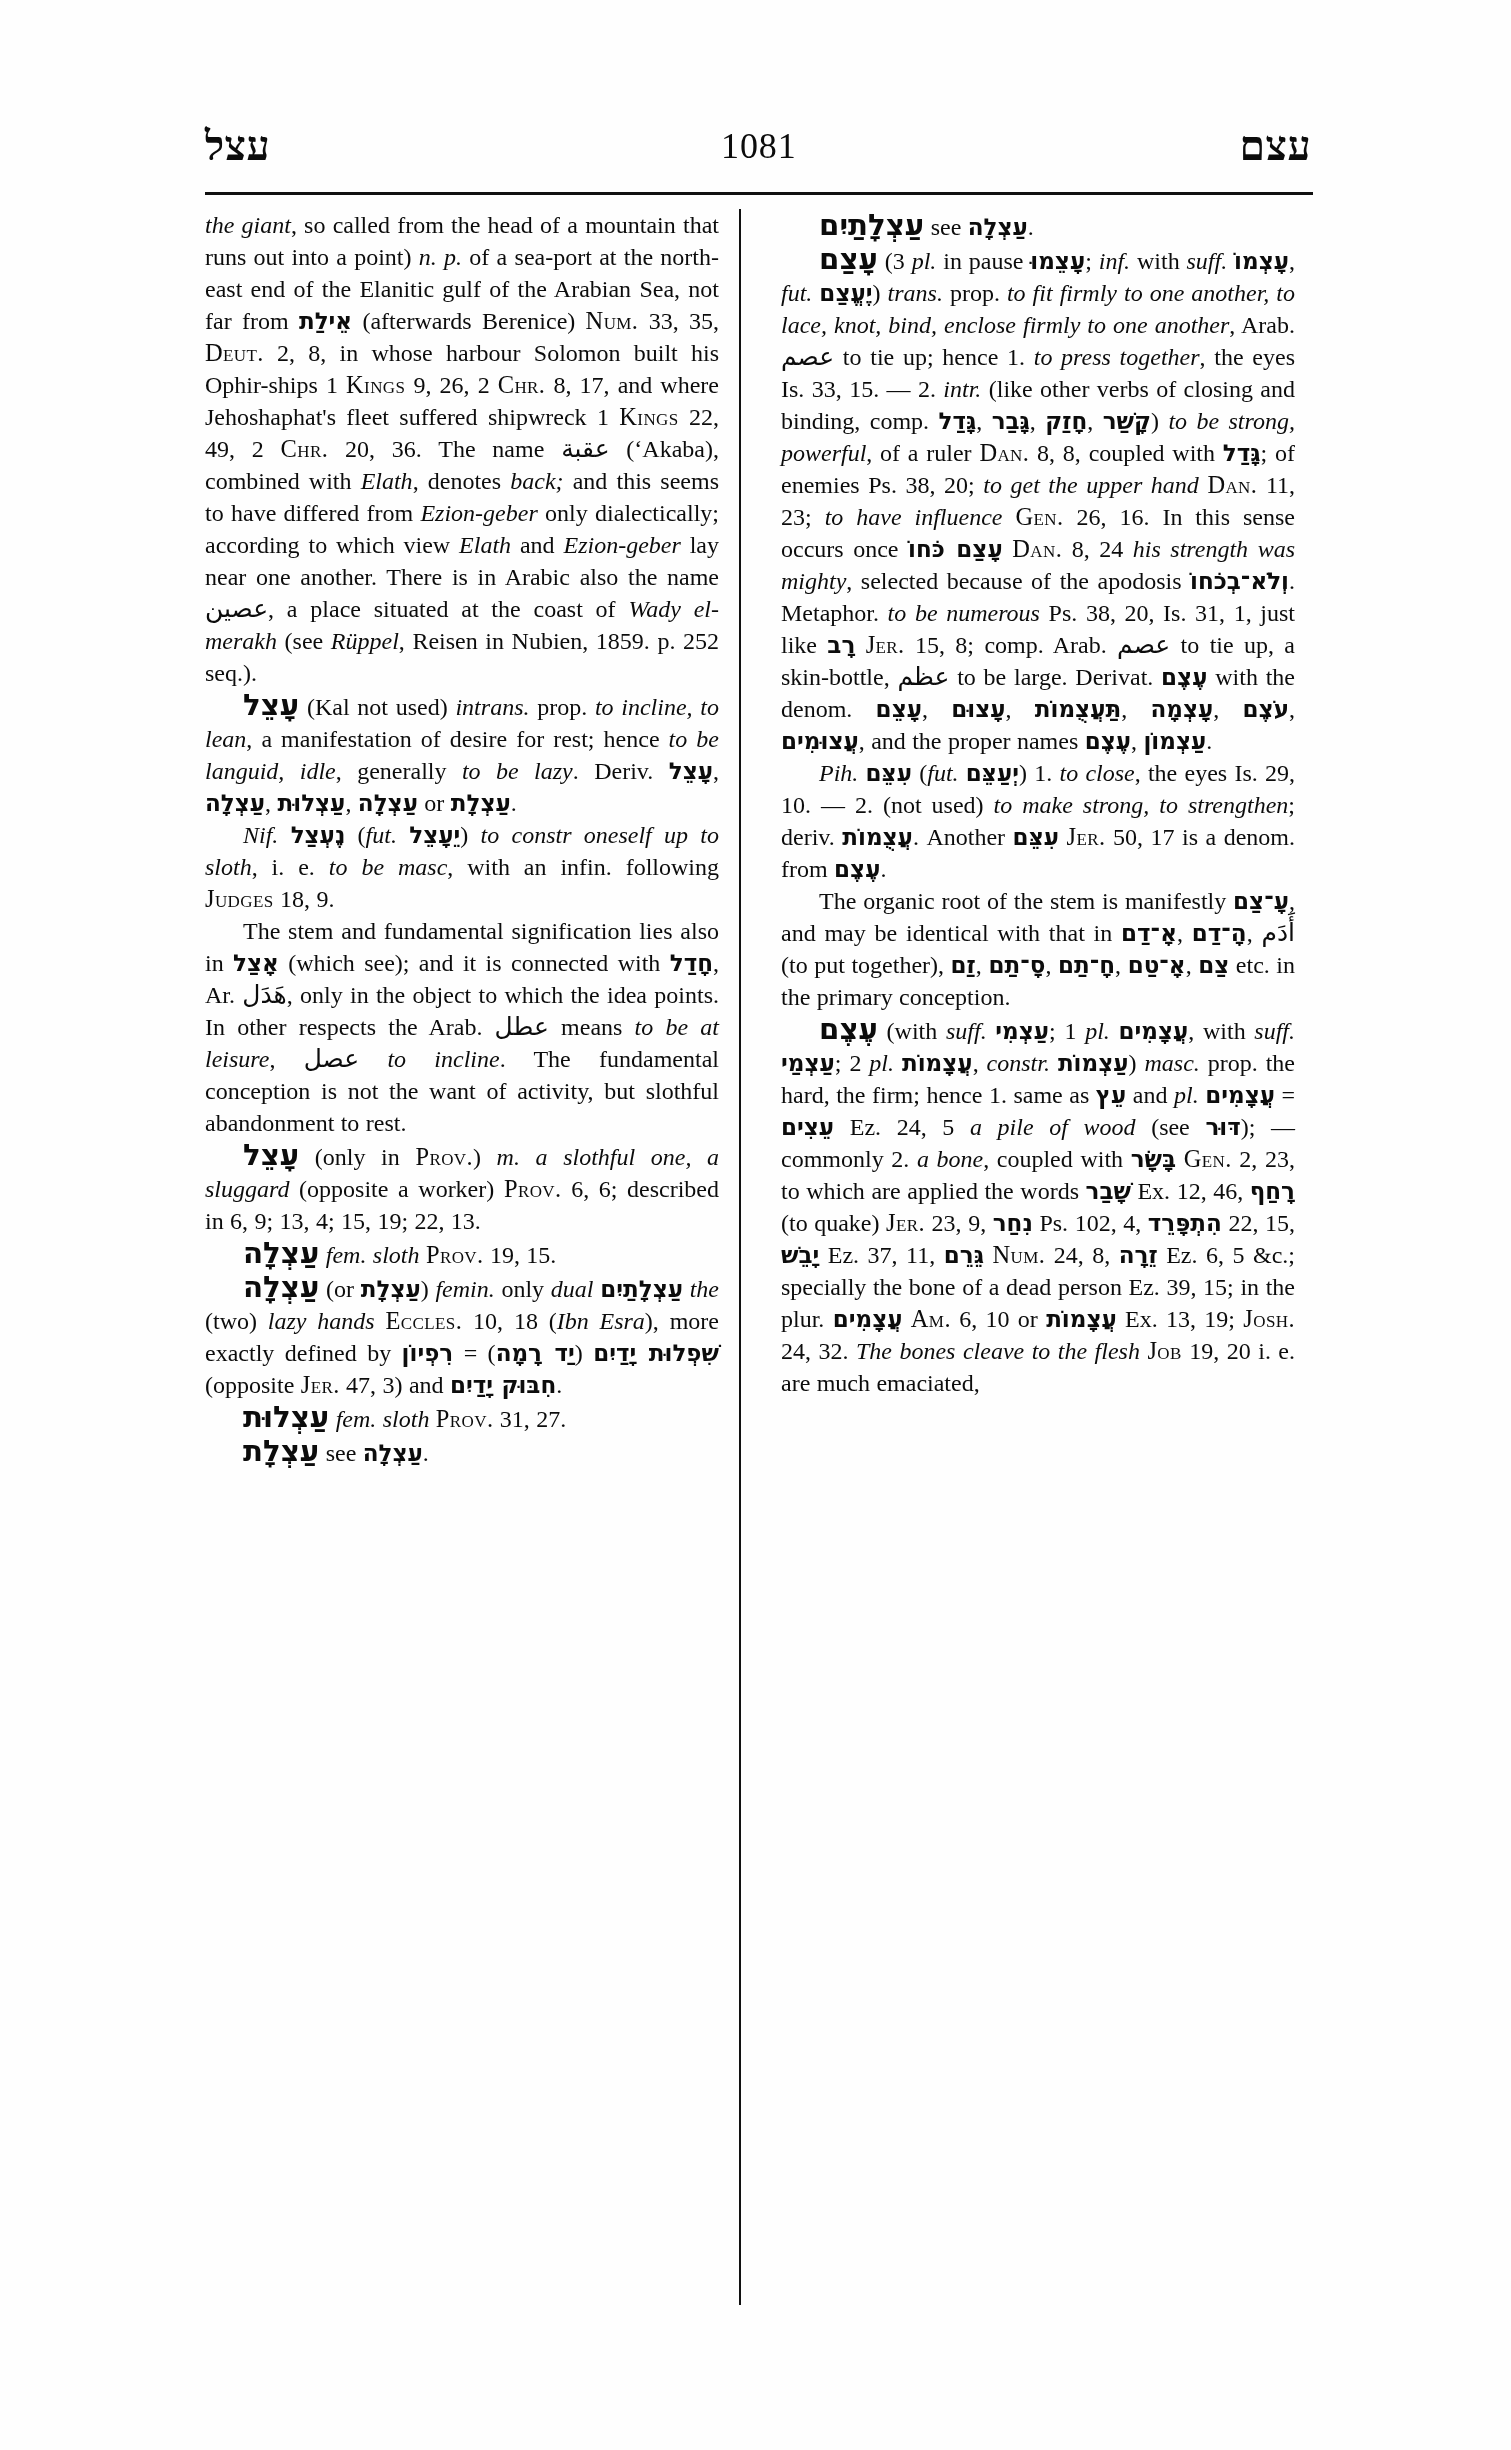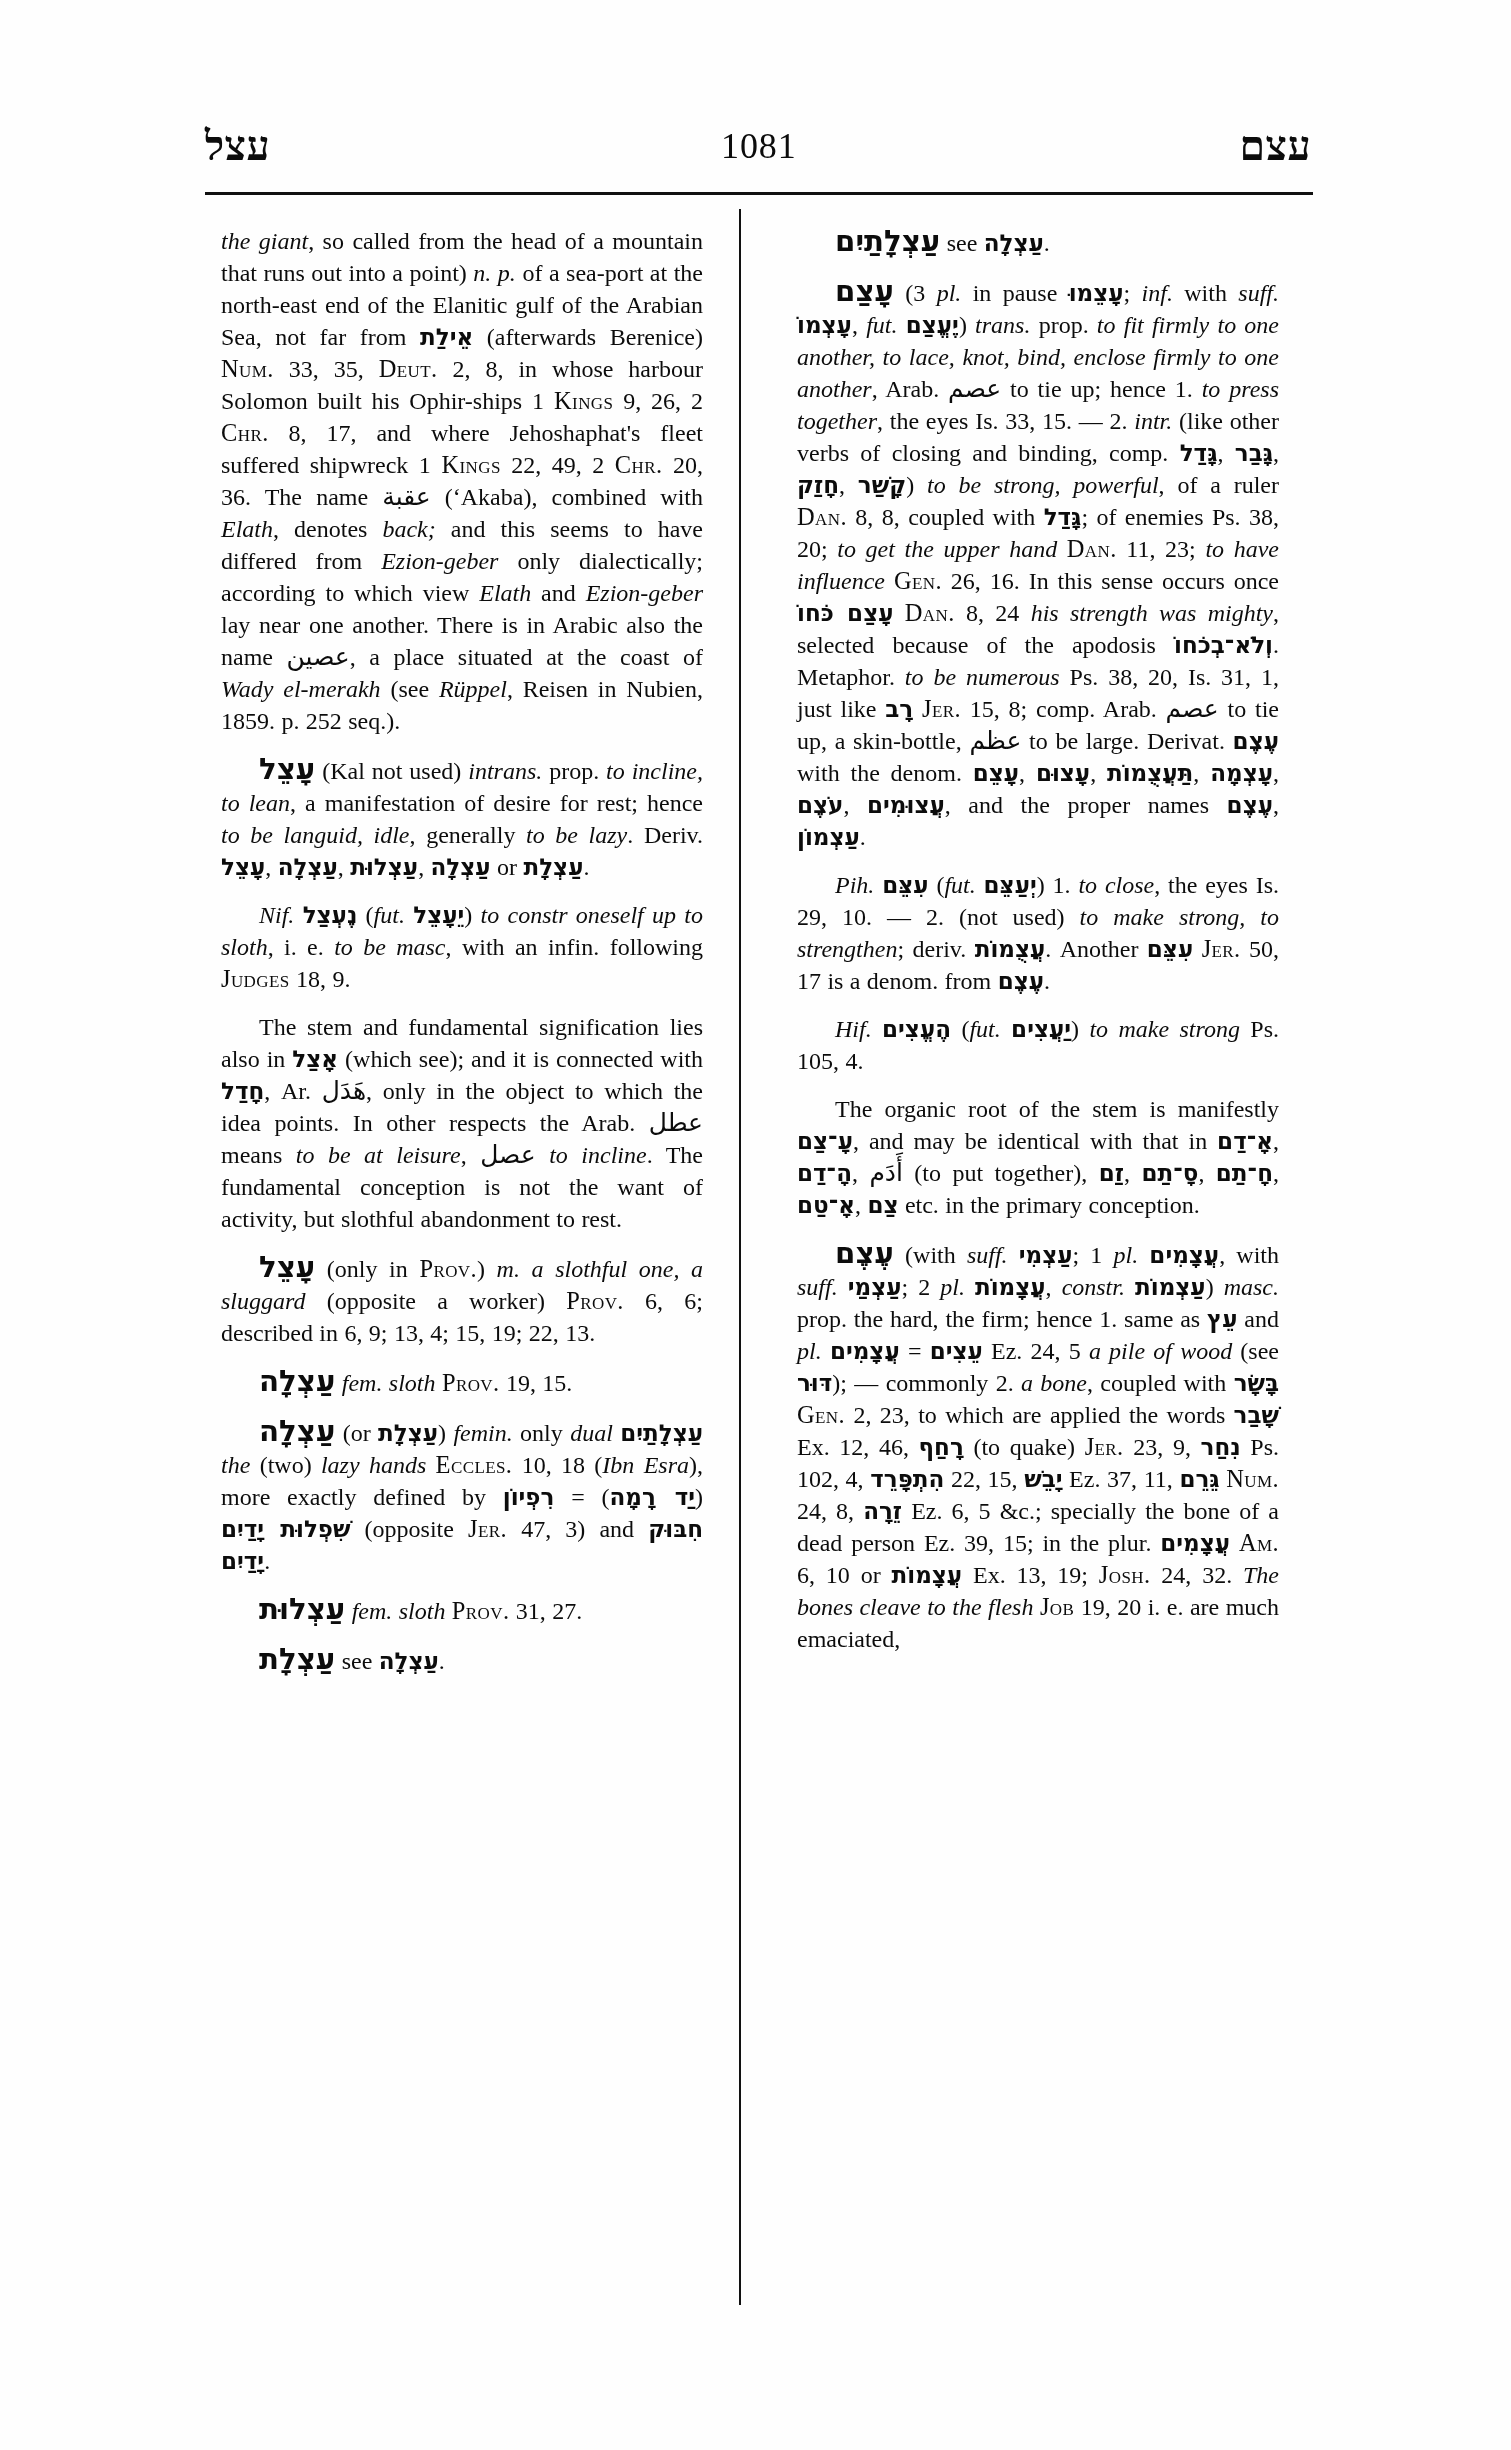--- a/index.html
+++ b/index.html
@@ -65,21 +65,21 @@
   }
   .col.left{padding-right:20px;}
   .divider{
     width:0;
     border-left:2.7px solid #111;
     margin:0 20px 0 0;
     height:2096px;
   }
   .col.right{padding-left:20px;}
   
-  p{margin:16px;}
+  p{margin:0;}
   p.para{text-indent:38px;}
   p.flush{text-indent:0;}
   .it{font-style:italic;}
   .sc{
     font-variant:small-caps;
     font-size:1.02em;
     letter-spacing:0.4px;
   }
   .heb{
     font-family:"DejaVu Sans","Liberation Sans",sans-serif;
@@ -126,20 +126,19 @@
         <p class="para para"><span class="heb-lemma">עַצְלָה</span> <span class="it">fem. sloth</span> <span class="sc">Prov.</span> 19, 15.</p>
         <p class="para para"><span class="heb-lemma">עַצְלָה</span> (or <span class="heb">עַצְלָת</span>) <span class="it">femin.</span> only <span class="it">dual</span> <span class="heb">עַצְלָתַיִם</span> <span class="it">the</span> (two) <span class="it">lazy hands</span> <span class="sc">Eccles.</span> 10, 18 (<span class="it">Ibn Esra</span>), more exactly defined by <span class="heb">רִפְיוֹן</span> = (<span class="heb">יַד רָמָה</span>) <span class="heb">שִׁפְלוּת יָדַיִם</span> (opposite <span class="sc">Jer.</span> 47, 3) and <span class="heb">חִבּוּק יָדַיִם</span>.</p>
         <p class="para para"><span class="heb-lemma">עַצְלוּת</span> <span class="it">fem. sloth</span> <span class="sc">Prov.</span> 31, 27.</p>
         <p class="para para"><span class="heb-lemma">עַצְלָת</span> see <span class="heb">עַצְלָה</span>.</p>
       </div>
     <div class="divider"></div>
     <div class="col right" id="col-right">
         <p class="para para"><span class="heb-lemma">עַצְלָתַיִם</span> see <span class="heb">עַצְלָה</span>.</p>
         <p class="para para"><span class="heb-lemma">עָצַם</span> (3 <span class="it">pl.</span> in pause <span class="heb">עָצֵמוּ</span>; <span class="it">inf.</span> with <span class="it">suff.</span> <span class="heb">עָצְמוֹ</span>, <span class="it">fut.</span> <span class="heb">יֶעֱצַם</span>) <span class="it">trans.</span> prop. <span class="it">to fit firmly to one another, to lace, knot, bind, enclose firmly to one another</span>, Arab. <span class="ar">عصم</span> to tie up; hence 1. <span class="it">to press together</span>, the eyes Is. 33, 15. — 2. <span class="it">intr.</span> (like other verbs of closing and binding, comp. <span class="heb">גָּדַל</span>, <span class="heb">גָּבַר</span>, <span class="heb">חָזַק</span>, <span class="heb">קָשַׁר</span>) <span class="it">to be strong, powerful</span>, of a ruler <span class="sc">Dan.</span> 8, 8, coupled with <span class="heb">גָּדַל</span>; of enemies Ps. 38, 20; <span class="it">to get the upper hand</span> <span class="sc">Dan.</span> 11, 23; <span class="it">to have influence</span> <span class="sc">Gen.</span> 26, 16. In this sense occurs once <span class="heb">עָצַם כֹּחוֹ</span> <span class="sc">Dan.</span> 8, 24 <span class="it">his strength was mighty</span>, selected because of the apodosis <span class="heb">וְלֹא־בְכֹחוֹ</span>. Metaphor. <span class="it">to be numerous</span> Ps. 38, 20, Is. 31, 1, just like <span class="heb">רָב</span> <span class="sc">Jer.</span> 15, 8; comp. Arab. <span class="ar">عصم</span> to tie up, a skin-bottle, <span class="ar">عظم</span> to be large. Derivat. <span class="heb">עֶצֶם</span> with the denom. <span class="heb">עָצֵם</span>, <span class="heb">עָצוּם</span>, <span class="heb">תַּעֲצֻמוֹת</span>, <span class="heb">עָצְמָה</span>, <span class="heb">עֹצֶם</span>, <span class="heb">עֲצוּמִים</span>, and the proper names <span class="heb">עֶצֶם</span>, <span class="heb">עַצְמוֹן</span>.</p>
         <p class="para para"><span class="it">Pih.</span> <span class="heb">עִצֵּם</span> (<span class="it">fut.</span> <span class="heb">יְעַצֵּם</span>) 1. <span class="it">to close</span>, the eyes Is. 29, 10. — 2. (not used) <span class="it">to make strong, to strengthen</span>; deriv. <span class="heb">עֲצֻמוֹת</span>. Another <span class="heb">עִצֵּם</span> <span class="sc">Jer.</span> 50, 17 is a denom. from <span class="heb">עֶצֶם</span>.</p>
-        <p class="para para"><span class="it">Hif.</span> <span class="heb">הֶעֱצִים</span> (<span class="it">fut.</span> <span class="heb">יַעֲצִים</span>) <span class="it">to make strong</span> Ps. 105, 4.</p>
         <p class="para para">The organic root of the stem is manifestly <span class="heb">עָ־צַם</span>, and may be identical with that in <span class="heb">אָ־דַם</span>, <span class="heb">הָ־דַם</span>, <span class="ar">أَدَم</span> (to put together), <span class="heb">זַם</span>, <span class="heb">סָ־תַם</span>, <span class="heb">חָ־תַם</span>, <span class="heb">אָ־טַם</span>, <span class="heb">צַם</span> etc. in the primary conception.</p>
         <p class="para para"><span class="heb-lemma">עֶצֶם</span> (with <span class="it">suff.</span> <span class="heb">עַצְמִי</span>; 1 <span class="it">pl.</span> <span class="heb">עֲצָמִים</span>, with <span class="it">suff.</span> <span class="heb">עַצְמַי</span>; 2 <span class="it">pl.</span> <span class="heb">עֲצָמוֹת</span>, <span class="it">constr.</span> <span class="heb">עַצְמוֹת</span>) <span class="it">masc.</span> prop. the hard, the firm; hence 1. same as <span class="heb">עֵץ</span> and <span class="it">pl.</span> <span class="heb">עֲצָמִים</span> = <span class="heb">עֵצִים</span> Ez. 24, 5 <span class="it">a pile of wood</span> (see <span class="heb">דּוּר</span>); — commonly 2. <span class="it">a bone</span>, coupled with <span class="heb">בָּשָׂר</span> <span class="sc">Gen.</span> 2, 23, to which are applied the words <span class="heb">שָׁבַר</span> Ex. 12, 46, <span class="heb">רָחַף</span> (to quake) <span class="sc">Jer.</span> 23, 9, <span class="heb">נִחַר</span> Ps. 102, 4, <span class="heb">הִתְפָּרֵד</span> 22, 15, <span class="heb">יָבֵשׁ</span> Ez. 37, 11, <span class="heb">גֵּרֵם</span> <span class="sc">Num.</span> 24, 8, <span class="heb">זֵרָה</span> Ez. 6, 5 &amp;c.; specially the bone of a dead person Ez. 39, 15; in the plur. <span class="heb">עֲצָמִים</span> <span class="sc">Am.</span> 6, 10 or <span class="heb">עֲצָמוֹת</span> Ex. 13, 19; <span class="sc">Josh.</span> 24, 32. <span class="it">The bones cleave to the flesh</span> <span class="sc">Job</span> 19, 20 i. e. are much emaciated,</p>
       </div>
   </div>
 
 </div>
 
 
 </body></html>

